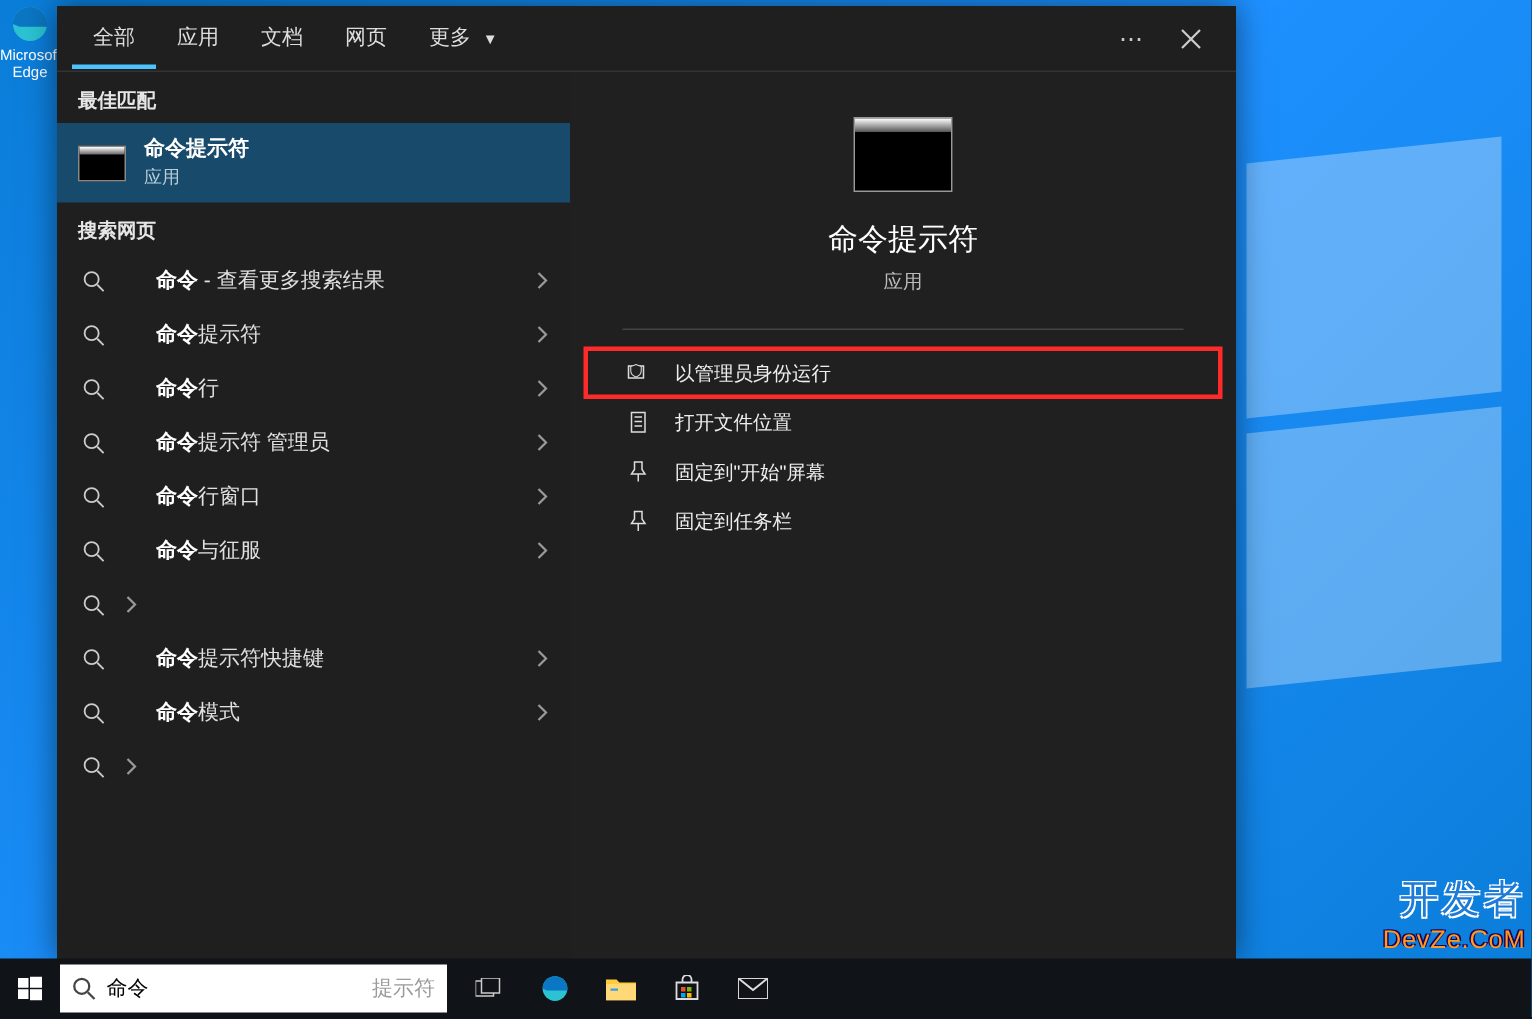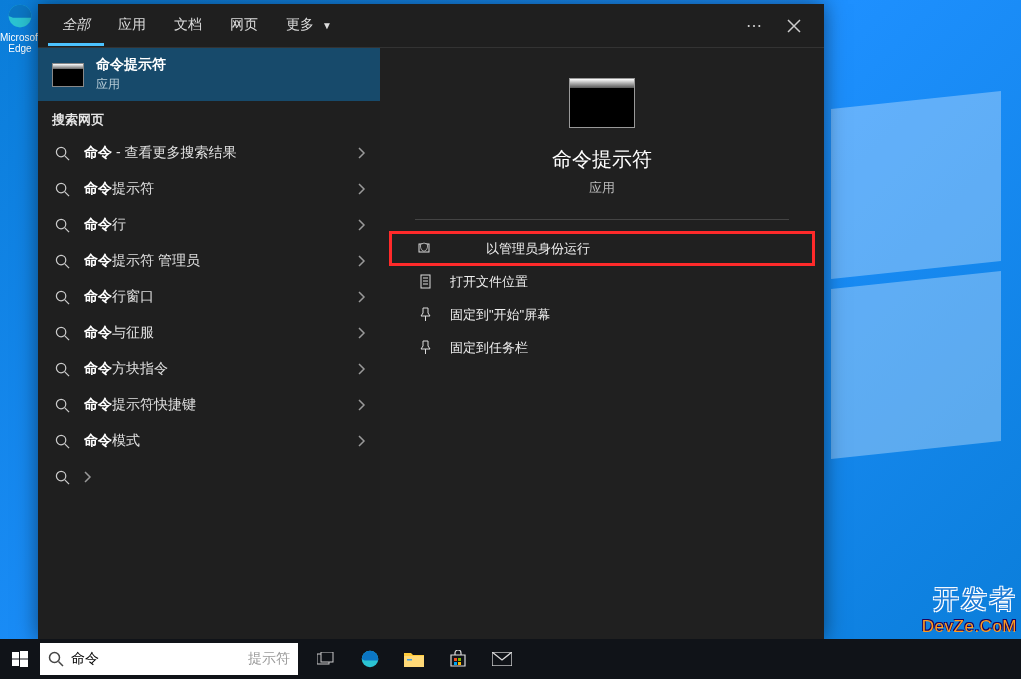--- a/index.html
+++ b/index.html
@@ -61,21 +61,21 @@
       border-bottom: 1px solid #333;
       padding: 0 10px;
     }
     .tab {
       padding: 10px 14px 9px;
       color: #ddd;
       font-size: 14px;
       cursor: pointer;
       border-bottom: 3px solid transparent;
     }
-    .tab.active { border-bottom-color: #4cc2ff; font-style: italic; }
+    .tab.active { border-bottom-color: #4cc2ff; }
     .tabs-spacer { flex: 1; }
     .tab-icon {
       width: 40px;
       display: flex;
       justify-content: center;
       align-items: center;
       color: #ccc;
       cursor: pointer;
       height: 40px;
     }
@@ -127,21 +127,21 @@
       cursor: pointer;
       font-size: 14px;
     }
     .result-row .r-icon {
       width: 20px;
       display: flex;
       justify-content: center;
       margin-right: 12px;
       color: #ccc;
     }
-    .result-row .r-label { flex: 1; white-space: nowrap; overflow: hidden; text-overflow: ellipsis; }
+    .result-row .r-label { flex: 1; white-space: nowrap; overflow: hidden; text-overflow: ellipsis; margin-left: 20px; }
     .result-row .chev { color: #999; }
     .right-col {
       flex: 1;
       background: #202020;
       padding: 30px 10px 10px;
       display: flex;
       flex-direction: column;
       align-items: center;
     }
     .app-preview-icon {
@@ -188,21 +188,20 @@
     .action-row .a-icon {
       width: 22px;
       margin-right: 14px;
       display: flex;
       justify-content: center;
       color: #ddd;
     }
     .action-row.highlight {
       outline: 3px solid #ff2a2a;
       outline-offset: -2px;
-      gap: 36px;
     }
     .taskbar {
       position: absolute;
       left: 0;
       bottom: 0;
       width: 100%;
       height: 40px;
       background: #101318;
       display: flex;
       align-items: center;
@@ -299,20 +298,21 @@
       <div class="tab-icon">⋯</div>
       <div class="tab-icon">
         <svg width="14" height="14" viewBox="0 0 14 14">
             <path d="M1 1 L13 13 M13 1 L1 13" stroke="#ccc" stroke-width="1.5"></path>
           </svg>
       </div>
     </div>
 
     <div class="panel-body">
       <div class="left-col">
+        <div class="section-header">最佳匹配</div>
         <div class="best-match">
           <div class="app-icon"></div>
           <div class="best-match-text">
             <div class="t1"><b class="hl">命令提示符</b></div>
             <div class="t2">应用</div>
           </div>
         </div>
         <div class="section-header">搜索网页</div>
         <div id="results">
             <div class="result-row">
@@ -399,21 +399,20 @@
                 </svg>
               </span>
             </div>
             <div class="result-row">
               <span class="r-icon">
                 <svg width="15" height="15" viewBox="0 0 16 16">
                   <circle cx="6.5" cy="6.5" r="5" fill="none" stroke="#ccc" stroke-width="1.3"></circle>
                   <path d="M10.5 10.5 L15 15" stroke="#ccc" stroke-width="1.3"></path>
                 </svg>
               </span>
-              <span class="r-label"><b class="hl">命令</b>方块指令</span>
               <span class="chev">
                 <svg width="8" height="12" viewBox="0 0 8 12">
                   <path d="M1 1 L6 6 L1 11" fill="none" stroke="#999" stroke-width="1.5"></path>
                 </svg>
               </span>
             </div>
             <div class="result-row">
               <span class="r-icon">
                 <svg width="15" height="15" viewBox="0 0 16 16">
                   <circle cx="6.5" cy="6.5" r="5" fill="none" stroke="#ccc" stroke-width="1.3"></circle>

